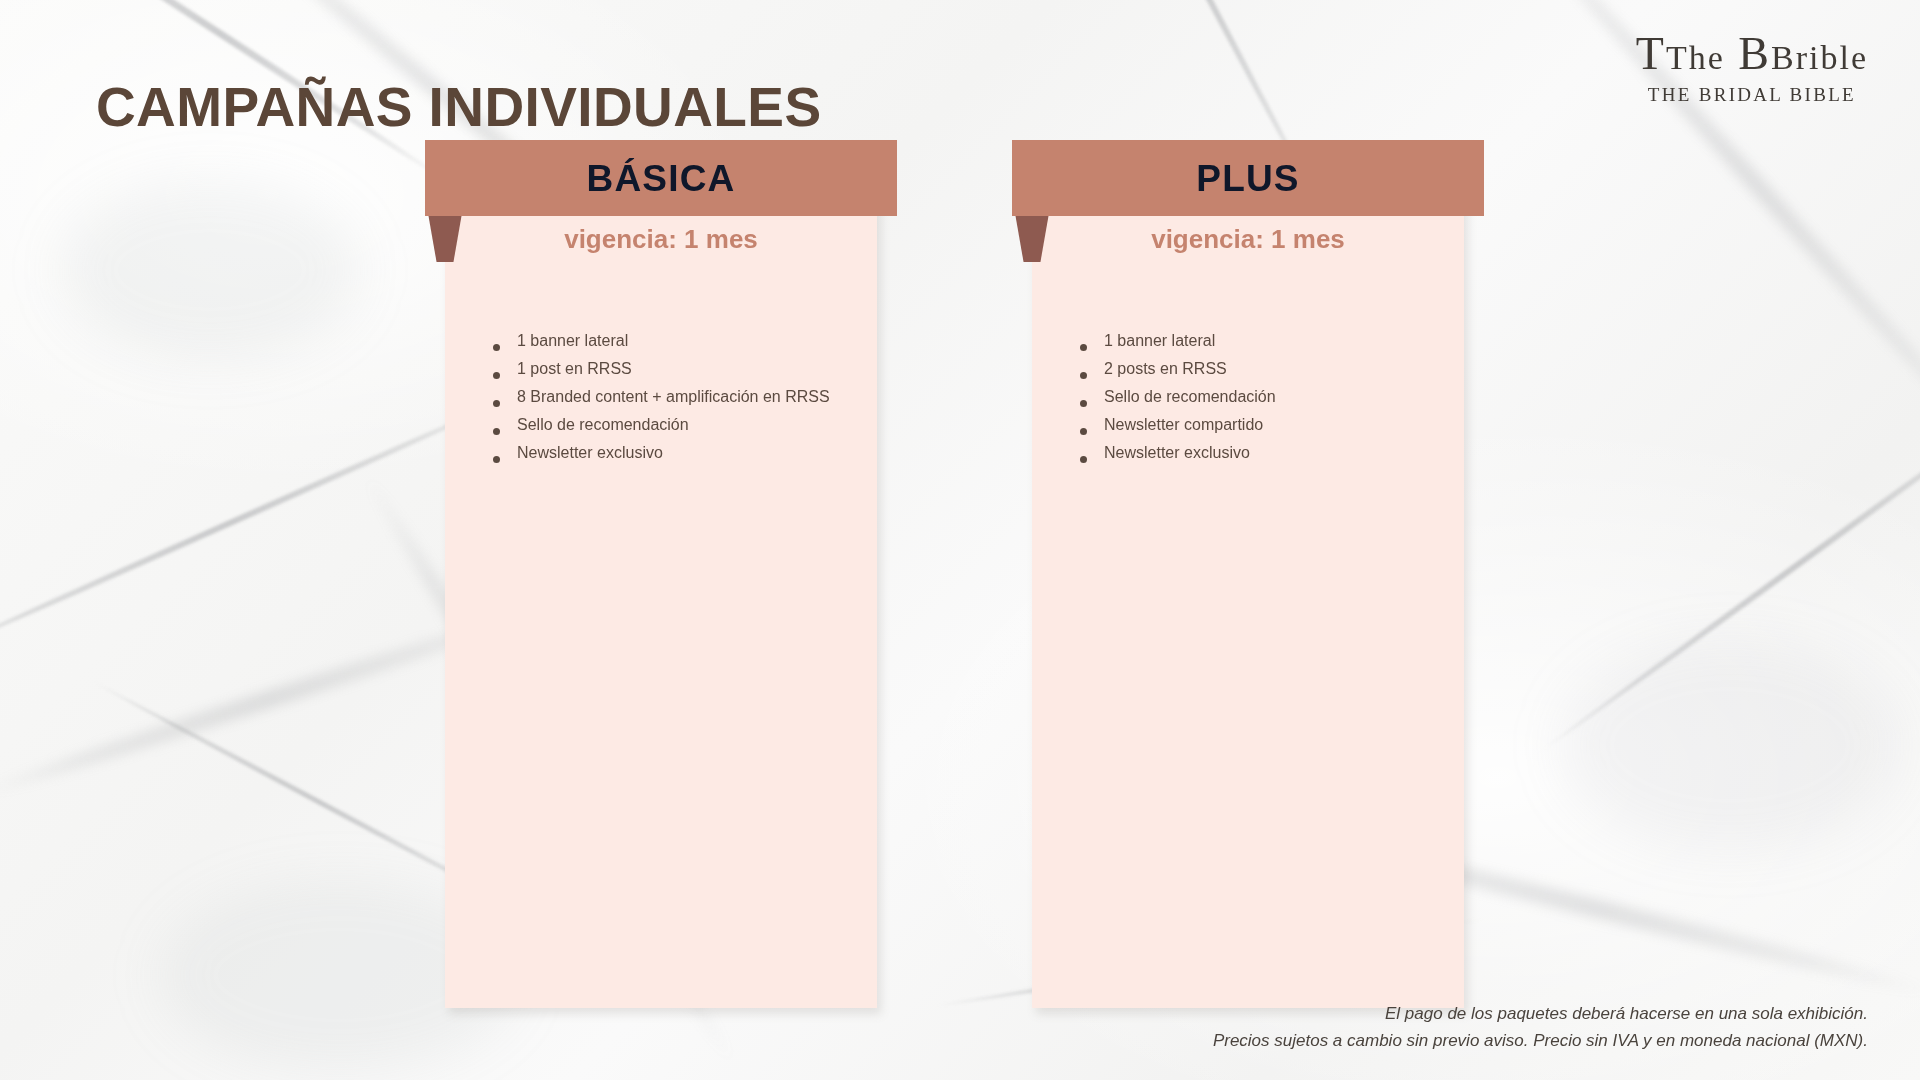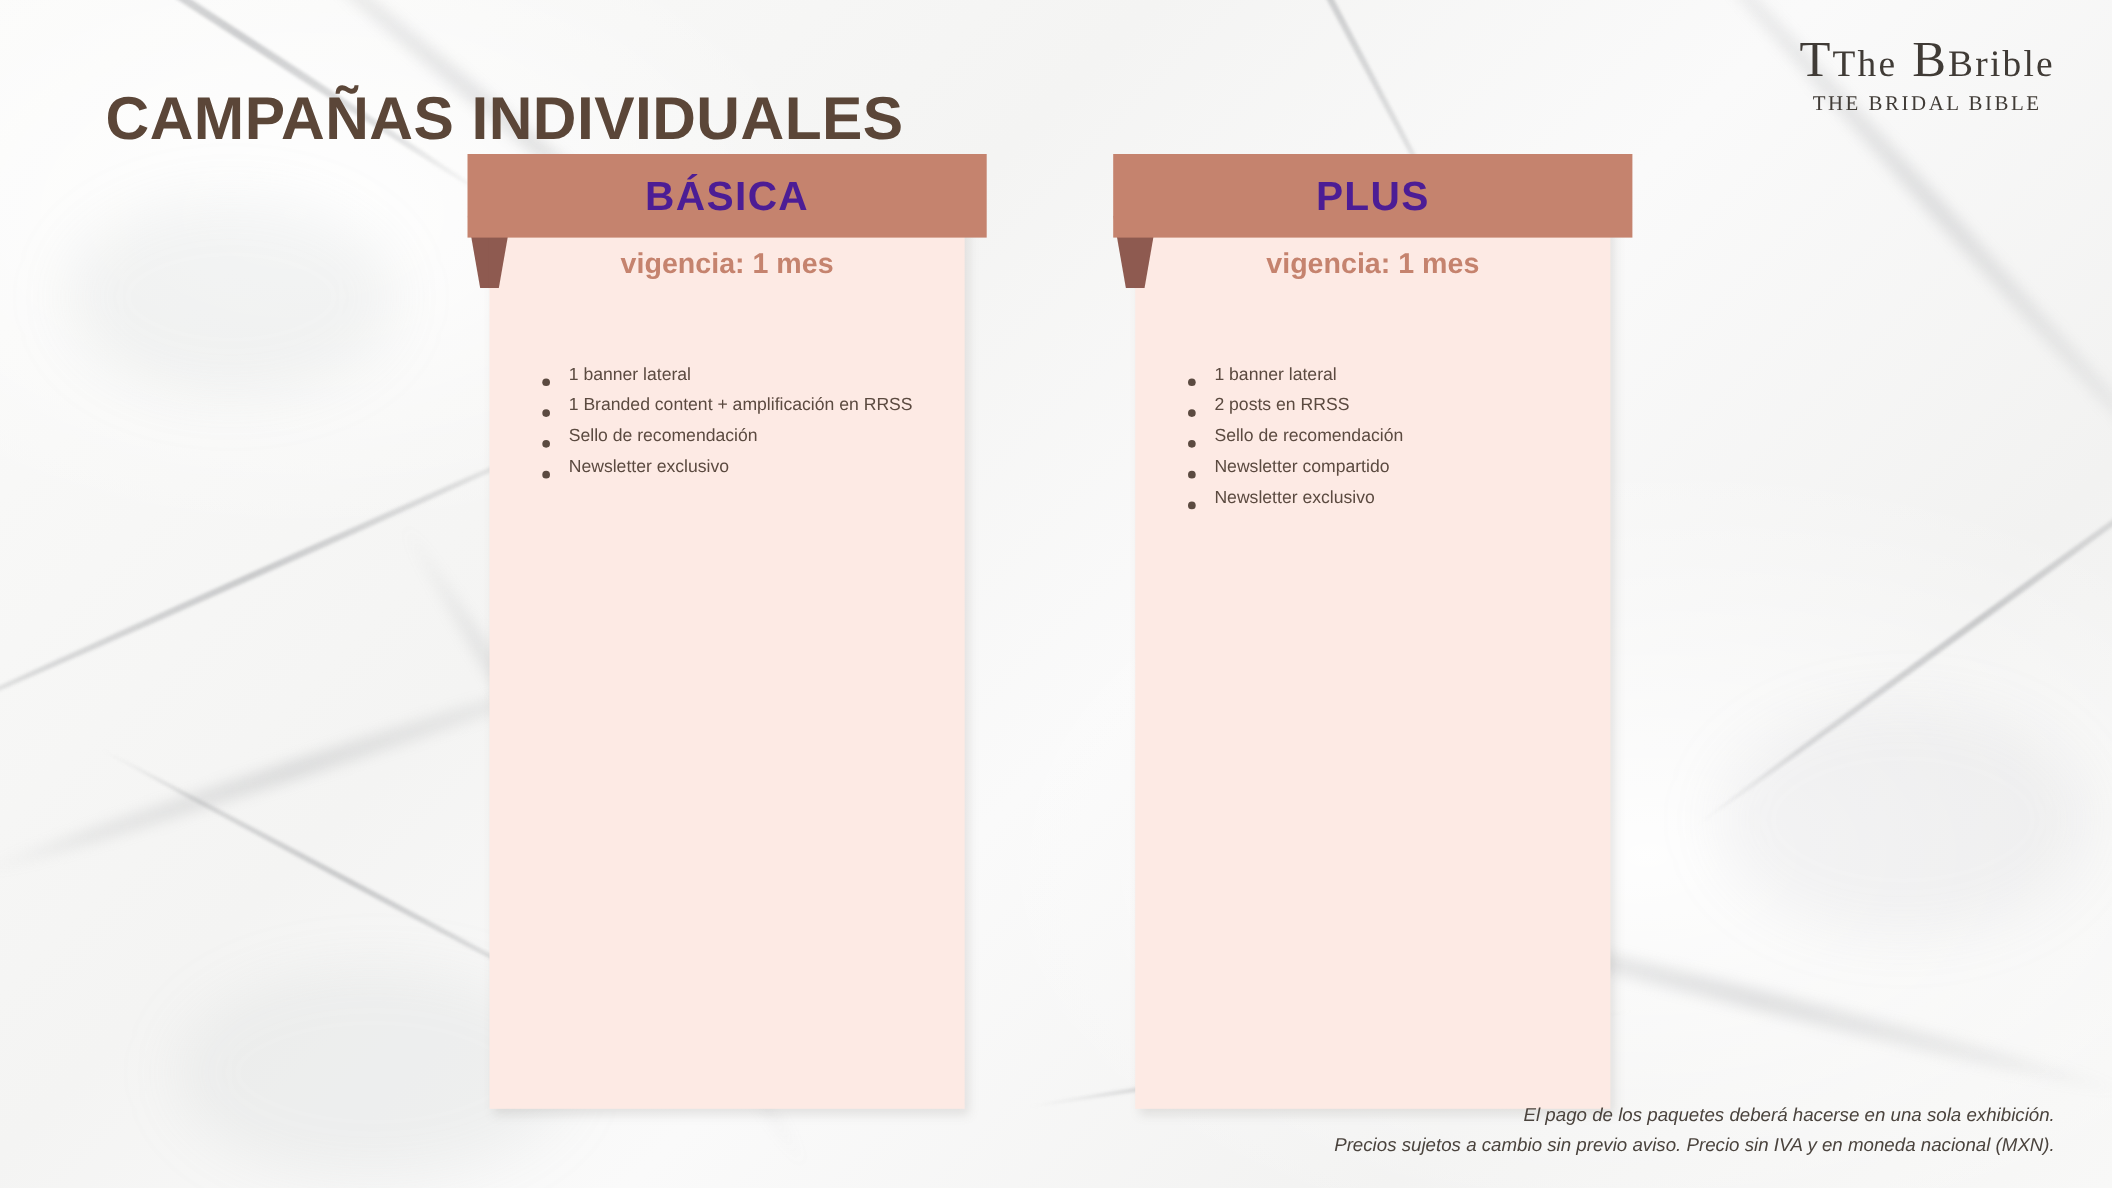--- a/index.html
+++ b/index.html
@@ -112,21 +112,21 @@
     left: -20px;
     top: 0;
     width: 472px;
     height: 76px;
     background: #c5836e;
     display: flex;
     align-items: center;
     justify-content: center;
   }
   .ribbon-title {
-    color: #4c1d95;
+    color: #0f172a;
     font-size: 37px;
     font-weight: 700;
     letter-spacing: 1.2px;
     line-height: 1;
   }
 
   .vigencia {
     position: absolute;
     left: 0;
     top: 84px;
@@ -215,21 +215,22 @@
   <div class="ribbon-fold right"></div>
 
   <div class="ribbon">
     <span class="ribbon-title">BÁSICA</span>
   </div>
 
   <div class="vigencia">vigencia: 1 mes</div>
 
   <ul class="feature-list">
     <li class="feature-item">1 banner lateral</li>
-    <li class="feature-item">1 Branded content + amplificación en RRSS</li>
+    <li class="feature-item">1 post en RRSS</li>
+    <li class="feature-item">8 Branded content + amplificación en RRSS</li>
     <li class="feature-item">Sello de recomendación</li>
     <li class="feature-item">Newsletter exclusivo</li>
   </ul>
 
 </div>
 
 <div class="card-wrap" id="card-plus">
   <div class="card-body"></div>
 
   <div class="ribbon-fold left"></div>

